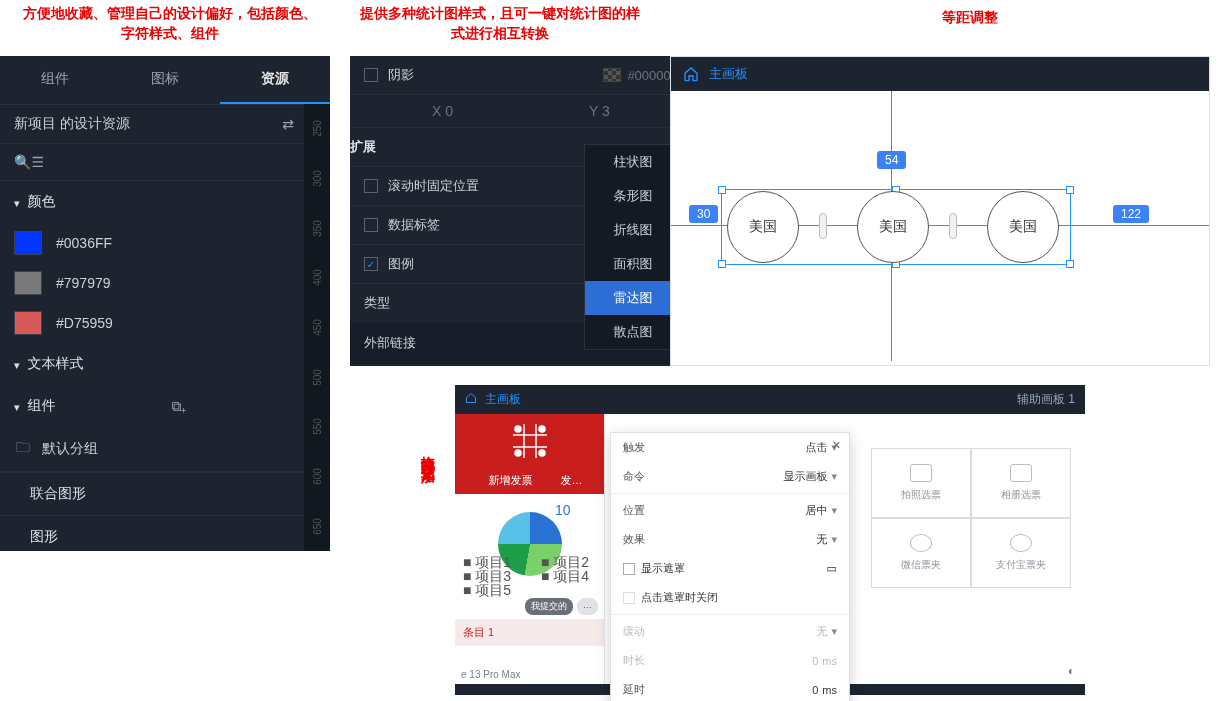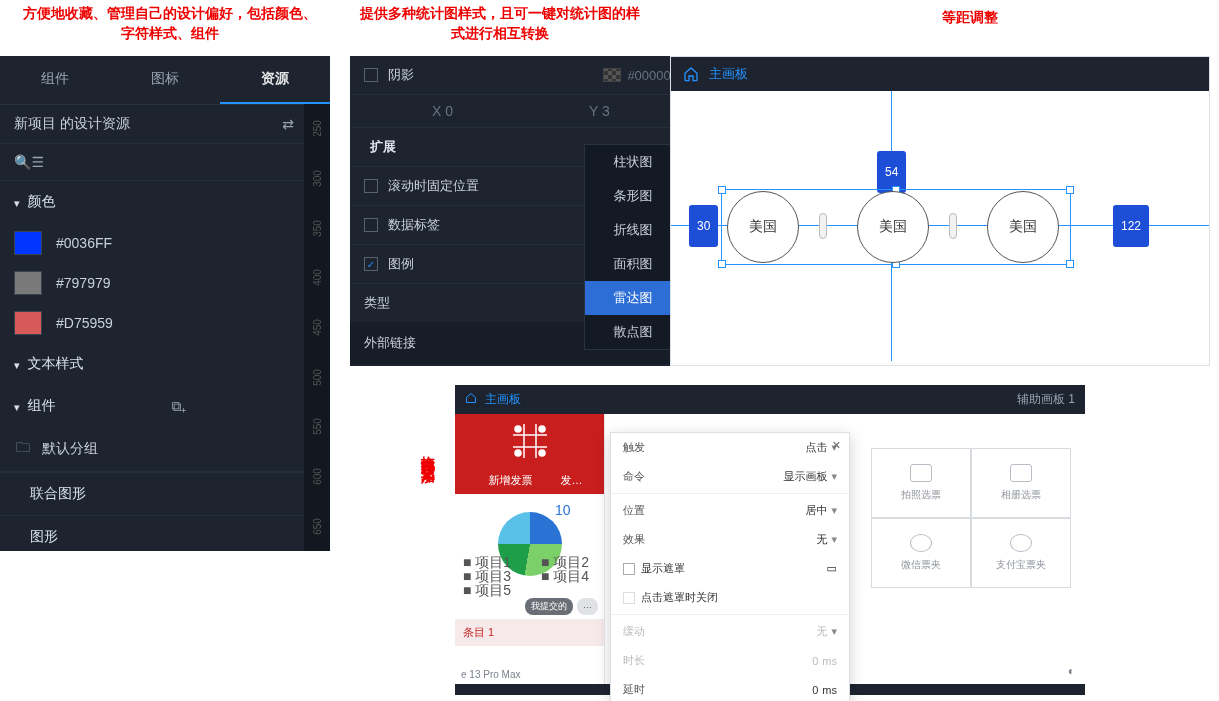--- a/index.html
+++ b/index.html
@@ -30,39 +30,39 @@
 .panel1 .list-btn { color: #9aa3b0; }
 .panel1 .comp-item { padding: 12px 30px; color: #d9e0ea; border-top: 1px solid #262e3a; }
 
 
 .panel2 { position: absolute; left: 350px; top: 56px; width: 342px; height: 310px; background: #1d2430; color: #c9d0d9; font-size: 13px; }
 .panel2 .prow { display: flex; align-items: center; padding: 10px 14px; border-bottom: 1px solid #262e3a; }
 .panel2 .prow .lbl { flex: 1; }
 .panel2 .cb { width: 14px; height: 14px; border: 1px solid #5a6270; margin-right: 10px; display: inline-flex; align-items: center; justify-content: center; font-size: 10px; }
 .panel2 .cb.checked::after { content: "✓"; color: #2492ff; }
 .panel2 .color-chip { width: 18px; height: 14px; background: repeating-conic-gradient(#555 0 25%, #333 0 50%) 0/8px 8px; border: 1px solid #444; margin-right: 6px; }
-.panel2 .sect { padding: 10px 20px; font-weight: bold; color: #e0e6ef; border-bottom: 1px solid #262e3a; }
+.panel2 .sect { padding: 10px 0; font-weight: bold; color: #e0e6ef; border-bottom: 1px solid #262e3a; }
 .panel2 .type-row { display: flex; align-items: center; padding: 10px 14px; }
 .panel2 .type-row .val { margin-left: auto; color: #9aa3b0; }
 .panel2 .menu { position: absolute; right: 10px; top: 88px; width: 98px; background: #141a24; border: 1px solid #2b3340; }
 .panel2 .menu .mi { padding: 8px 12px; text-align: center; cursor: pointer; }
 .panel2 .menu .mi.sel { background: #2c6ed5; color: #fff; }
 .panel2 .ext { display: flex; align-items: center; padding: 12px 14px; background: #171d28; }
 .panel2 .ext .plus { margin-left: auto; color: #9aa3b0; }
 .panel2 .xy { color: #6a7280; font-size: 14px; padding: 6px 0; text-align: center; flex: 1; }
 
 
 .panel3 { position: absolute; left: 670px; top: 56px; width: 540px; height: 310px; background: #fff; border: 1px solid #dcdfe4; }
 .panel3 .hdr { display: flex; align-items: center; padding: 8px 12px; background: #1d2430; color: #2492ff; font-size: 13px; }
 .panel3 .hdr .home { width: 16px; height: 16px; margin-right: 10px; display: inline-block; }
 .panel3 .home svg { width: 16px; height: 16px; }
 .panel3 .canvas { position: relative; height: 270px; background: #fff; }
 .panel3 .vline { position: absolute; top: 0; bottom: 0; width: 1px; background: #2492ff; }
 .panel3 .hline { position: absolute; left: 0; right: 0; height: 1px; background: #2492ff; }
-.panel3 .tag { position: absolute; background: #1d4ed8; color: #fff; font-size: 12px; padding: 14px 8px; border-radius: 3px; }
+.panel3 .tag { position: absolute; background: #3b82f6; color: #fff; font-size: 12px; padding: 2px 8px; border-radius: 3px; }
 .panel3 .selbox { position: absolute; border: 1px solid #2492ff; }
 .panel3 .circle { position: absolute; width: 72px; height: 72px; border: 1px solid #555; border-radius: 50%; display: flex; align-items: center; justify-content: center; font-size: 14px; color: #333; background: #fff; }
 .panel3 .pill { position: absolute; width: 8px; height: 26px; border: 1px solid #bbb; border-radius: 4px; background: #f2f2f2; }
 .panel3 .handle { position: absolute; width: 8px; height: 8px; background: #fff; border: 1px solid #2492ff; }
 
 
 .panel4 { position: absolute; left: 455px; top: 385px; width: 630px; height: 310px; background: #1d2430; color: #c9d0d9; font-size: 12px; }
 .panel4 .hdr { display: flex; align-items: center; padding: 6px 10px; color: #2492ff; font-size: 12px; }
 .panel4 .hdr .aux { margin-left: auto; color: #9aa3b0; }
 .panel4 .stage { position: relative; height: 270px; background: #fff; display: flex; }

